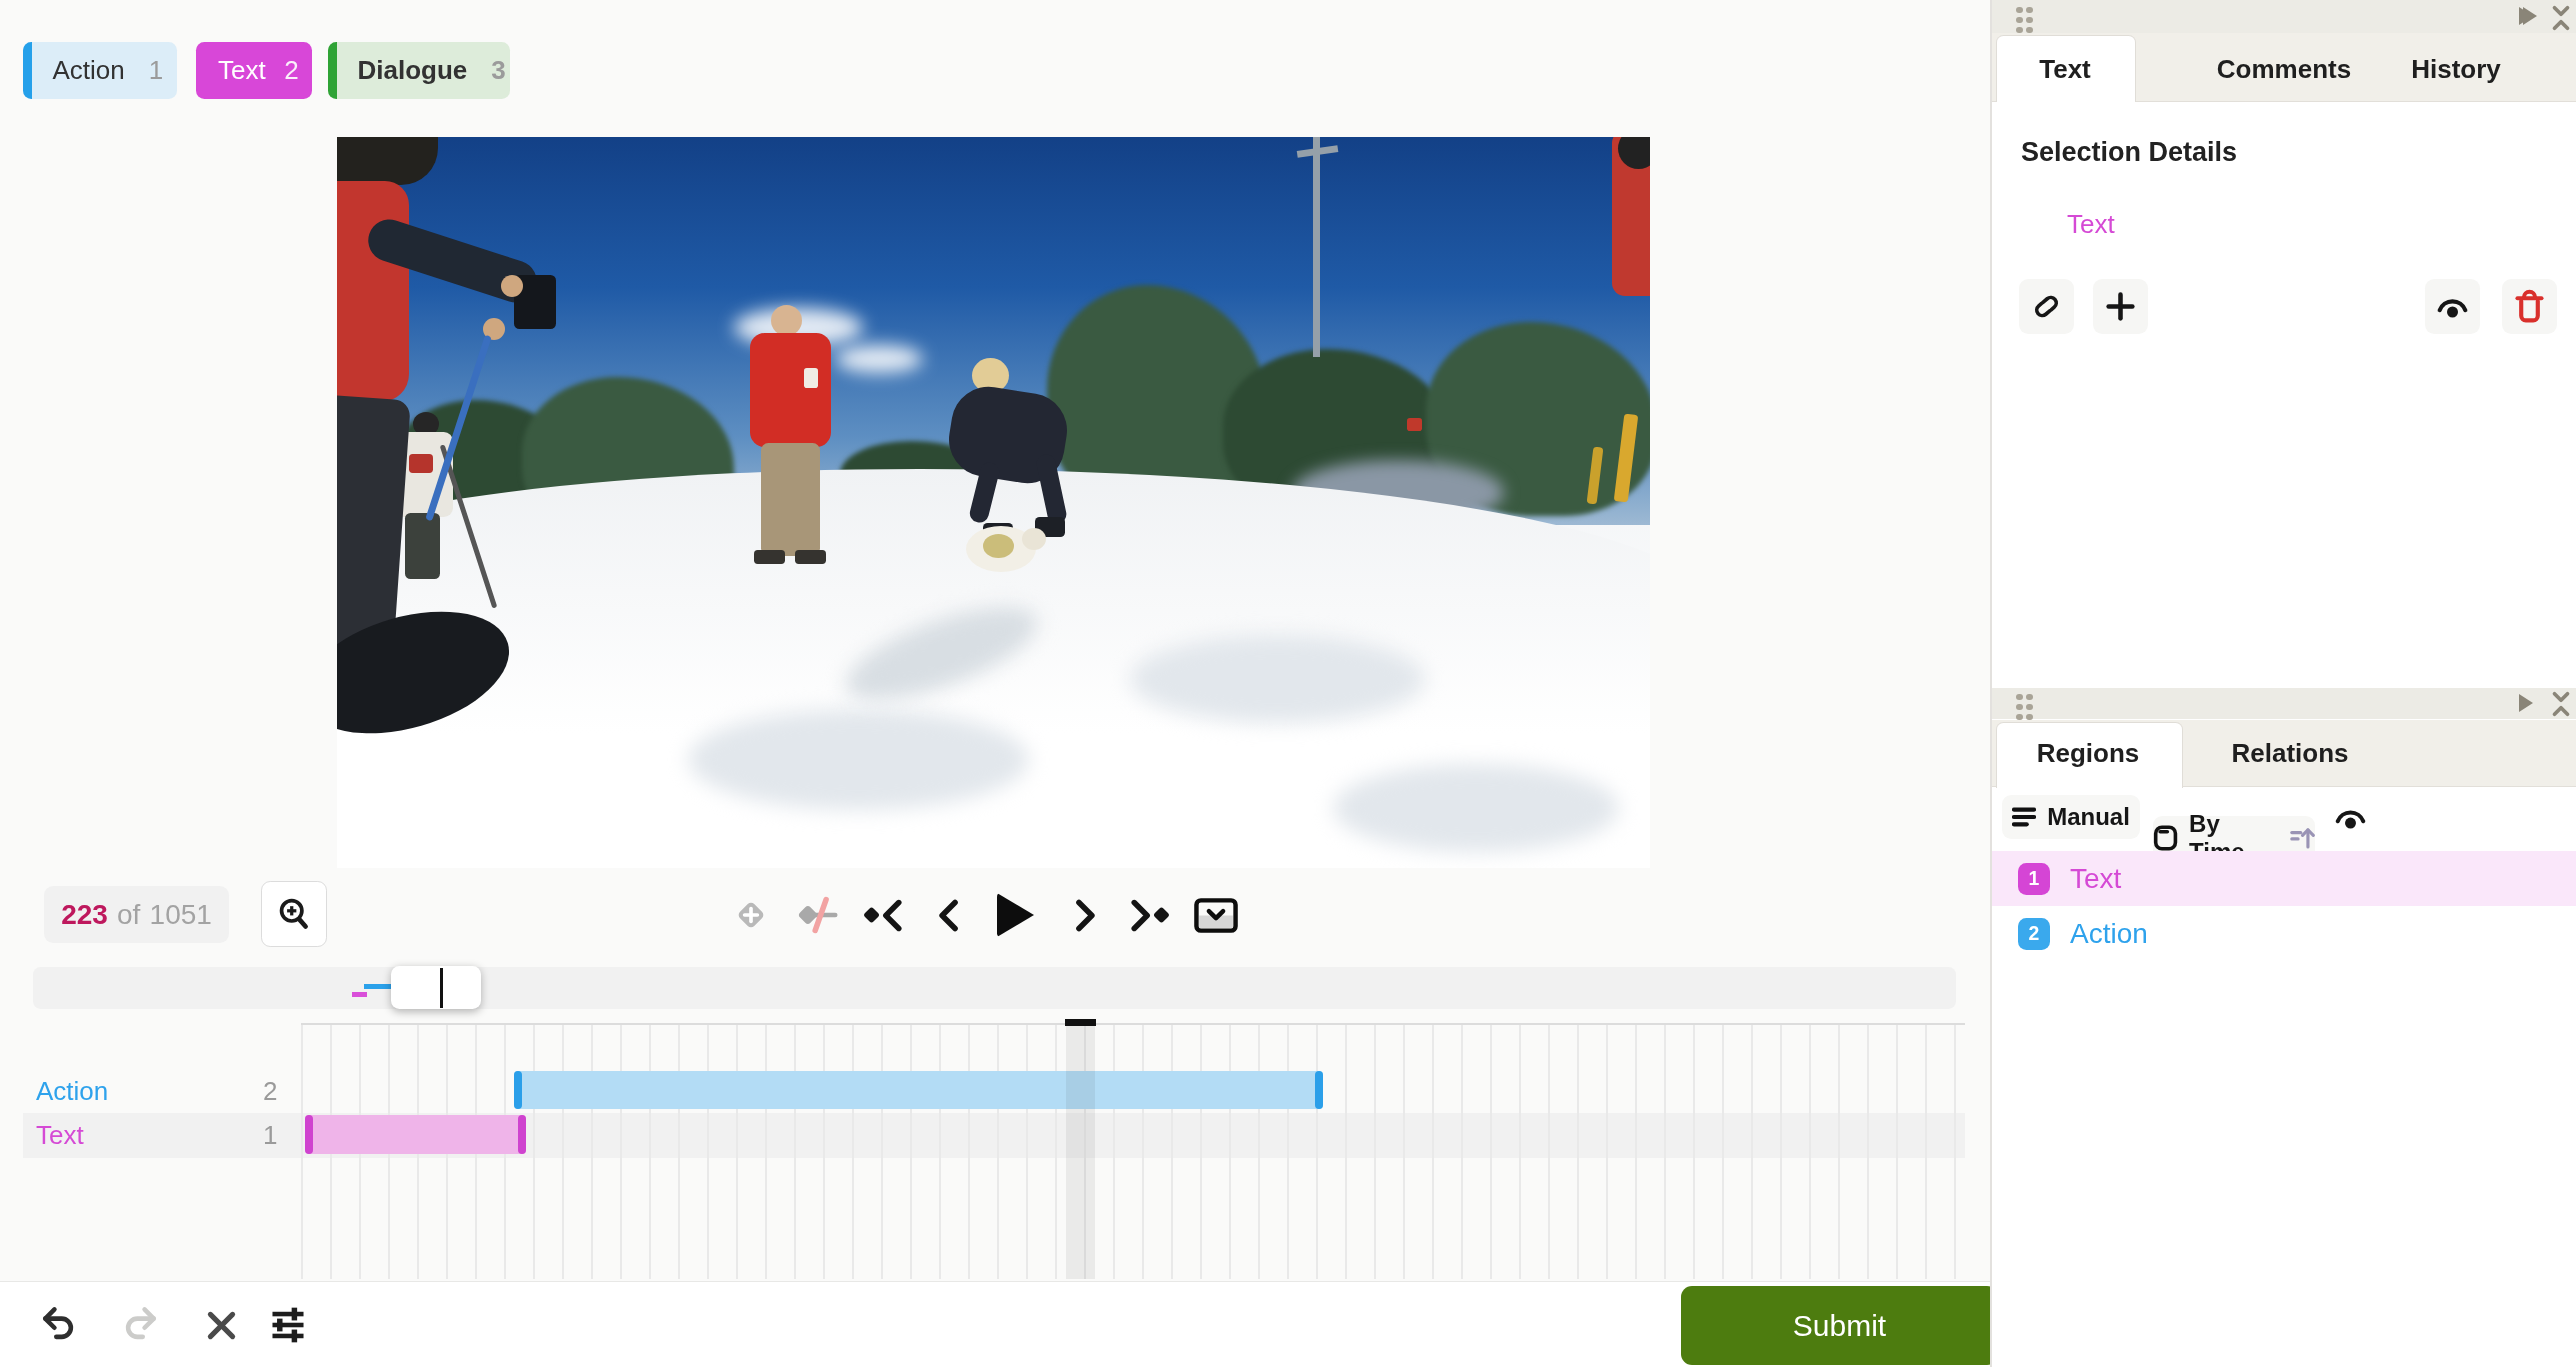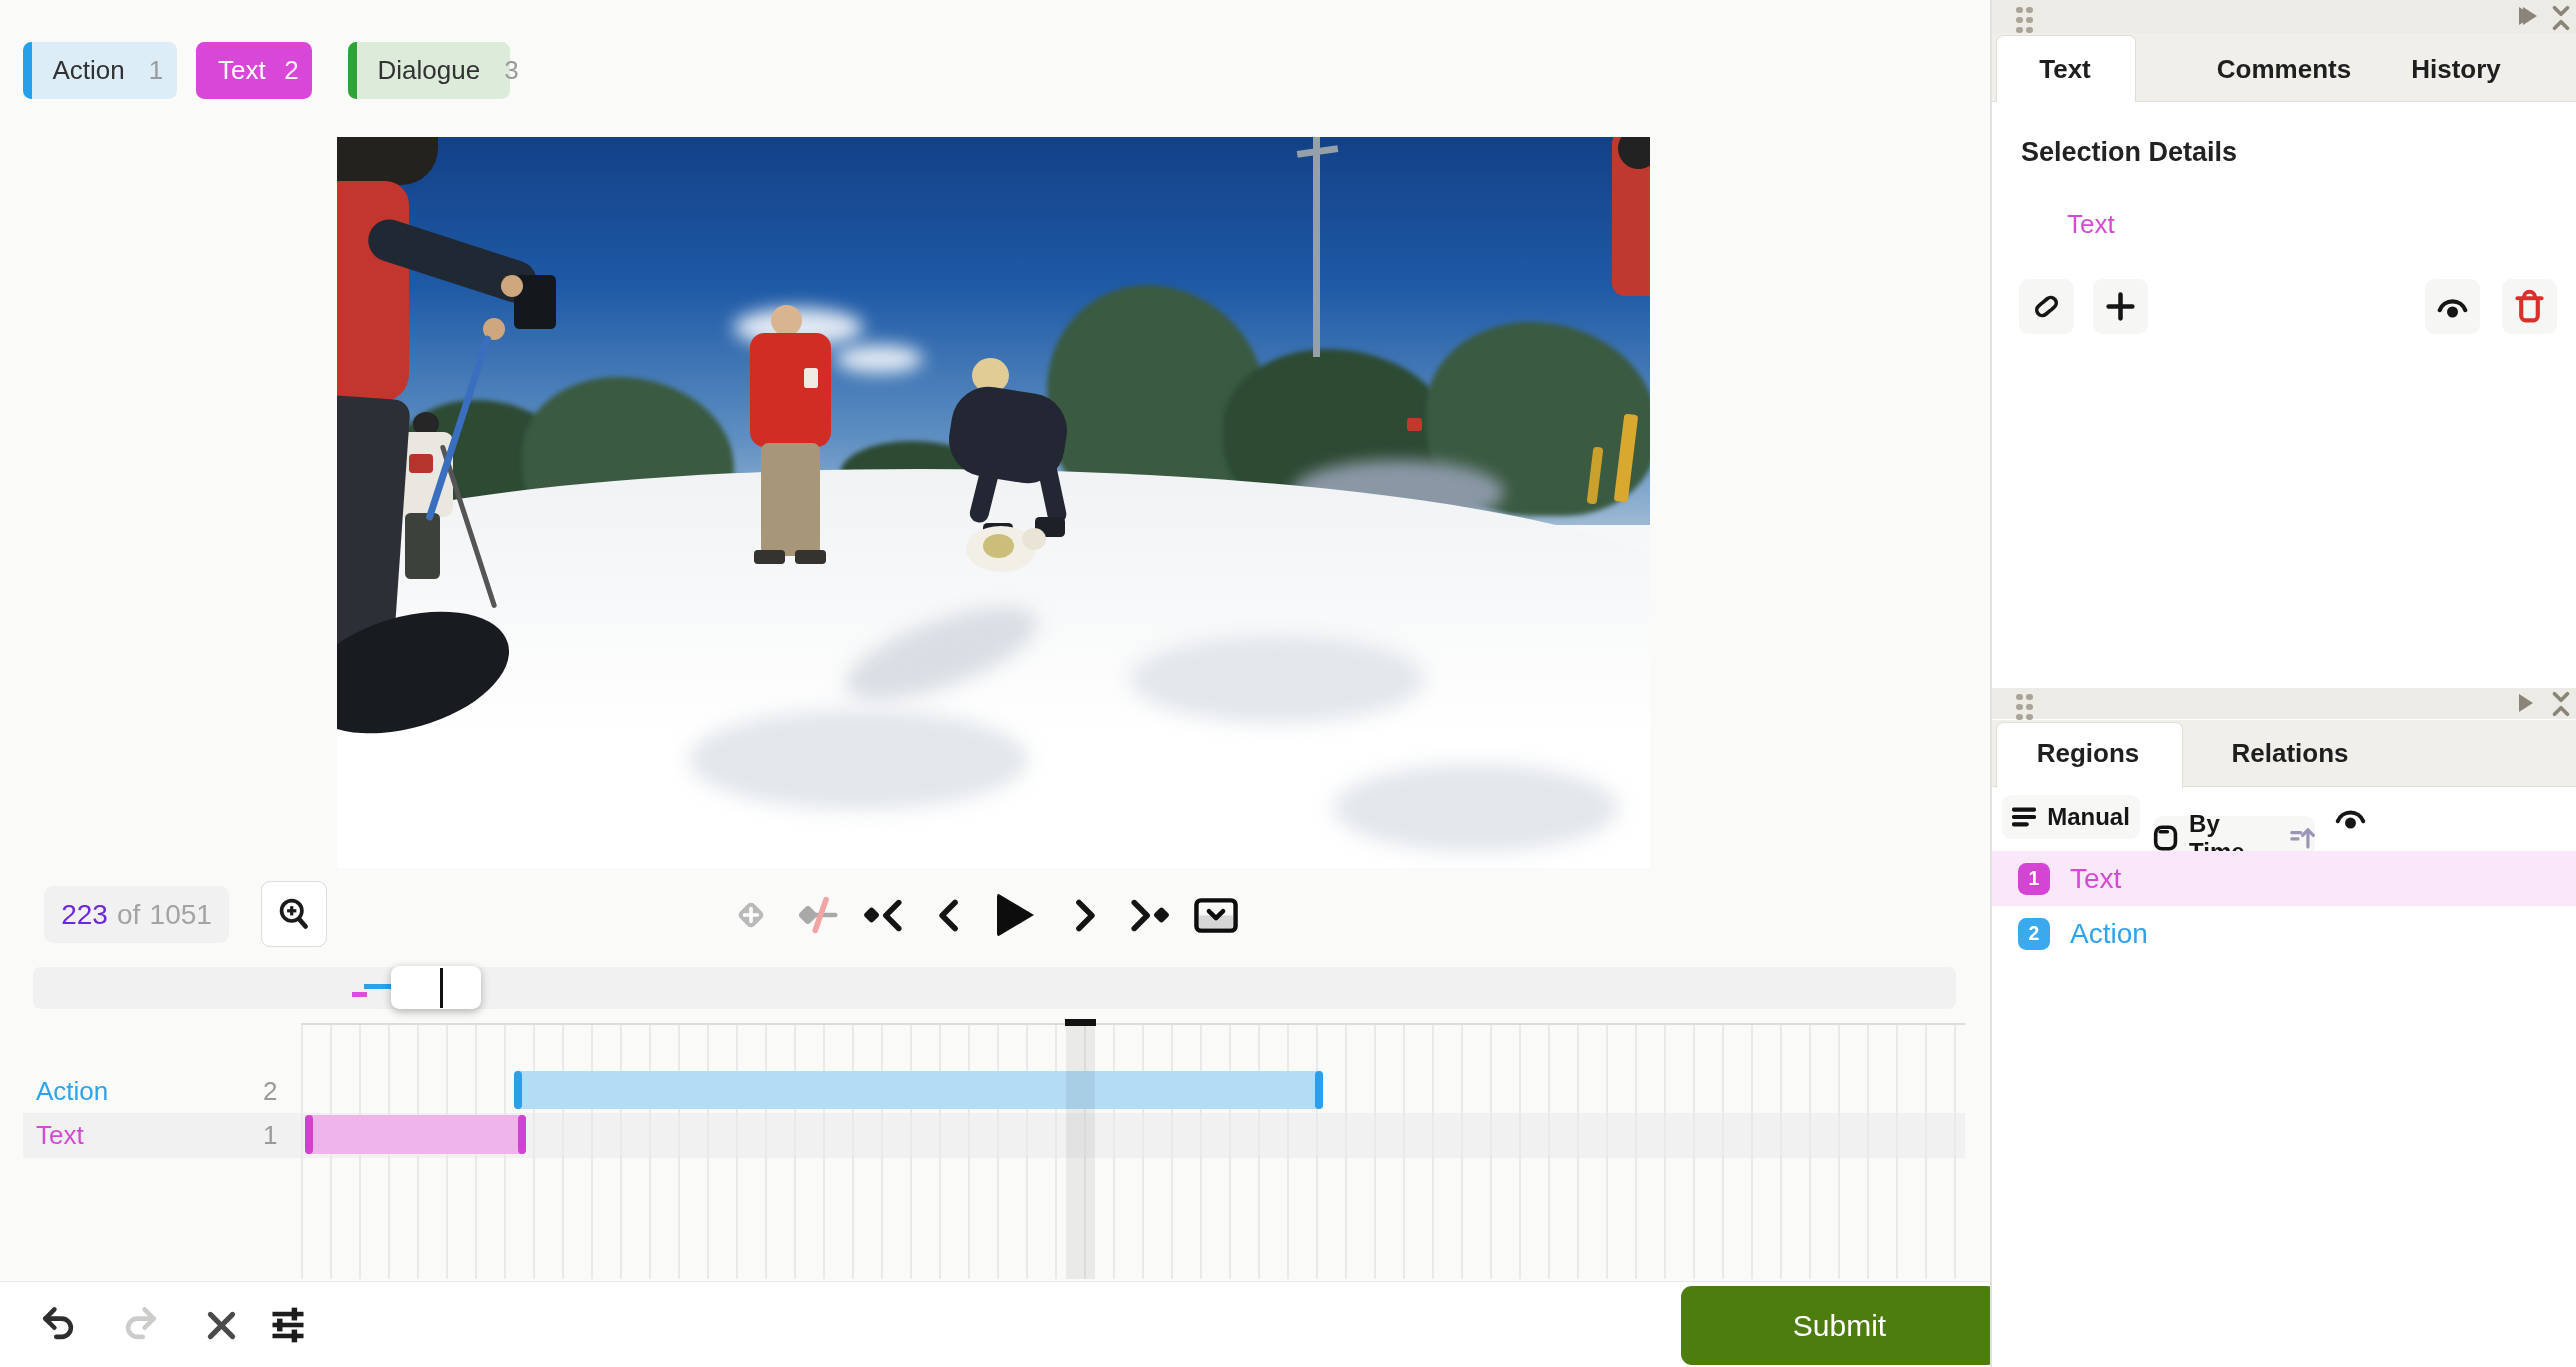--- a/index.html
+++ b/index.html
@@ -9,39 +9,39 @@
   
   .chip{position:absolute;top:42px;height:57px;border-radius:8.3px;display:flex;align-items:center;font-size:26px;color:#323232;}
   .chip .bar{position:absolute;left:0;top:0;bottom:0;width:9.2px;border-radius:8.3px 0 0 8.3px;}
   .chip .lbl{margin-left:29.5px;}
   .chip .key{margin-left:24px;margin-right:22px;color:#9b9b9b;}
   .chip-action{left:23px;width:154px;background:#dcedf8;}
   .chip-action .bar{background:#25a0ea;}
   .chip-text{left:196px;width:116px;background:#d847d8;color:#fff;}
   .chip-text .lbl{margin-left:22px;}
   .chip-text .key{color:#fbeffb;margin-left:18.5px;}
-  .chip-dialogue{left:348px;width:162px;background:#ddecda;}
+  .chip-dialogue{left:328px;width:182px;background:#ddecda;font-weight:bold;}
   .chip-dialogue .bar{background:#2fa336;}
 
   
   .video{left:337px;top:137px;width:1313px;height:731px;overflow:hidden;background:linear-gradient(180deg,#dfe4e8 0%,#f2f4f6 45%,#ffffff 80%);}
   .video *{position:absolute;}
   .sky{left:-37px;top:-9.2px;width:1402px;height:397px;background:linear-gradient(180deg,#123f85 0%,#1f5aa6 40%,#5e8fc2 78%,#9db9d3 100%);}
   .cloud{background:#fff;border-radius:50%;filter:blur(8.3px);opacity:.85;}
   .trees{background:#2d4a33;border-radius:45% 55% 40% 45%;filter:blur(2.8px);}
   .trees.b{background:#3a5a41;}
   .snowblob{left:-65px;top:332px;width:1439px;height:480px;background:linear-gradient(180deg,#f0f2f4 0%,#ffffff 55%);border-radius:45% 55% 0 0/101px 138px 0 0;}
   .snowpatch{background:#e2e7ec;border-radius:50%;filter:blur(10px);}
   .pole{left:976px;top:0;width:6.5px;height:220px;background:#95a0a9;}
   .polebar{left:960px;top:11px;width:41px;height:6.5px;background:#95a0a9;transform:rotate(-8deg);}
   .fig{border-radius:9.2px;}
 
   
   .framebox{left:44px;top:886px;width:185px;height:57px;background:#f1f1f1;border-radius:9.2px;display:flex;align-items:center;justify-content:center;font-size:28px;color:#a3a3a3;gap:9.2px;}
-  .framebox b{color:#6d28d9;font-weight:400;}
+  .framebox b{color:#be185d;font-weight:700;}
   .zoombtn{left:261px;top:881px;width:64px;height:64px;background:#fff;border:1.8px solid #dcdcdc;border-radius:9.2px;display:flex;align-items:center;justify-content:center;}
   .ctl{position:absolute;top:891px;width:48px;height:48px;display:flex;align-items:center;justify-content:center;}
   .timebox{left:1659px;top:882px;width:290px;height:59px;border:1.8px solid #ddd;border-radius:9.2px;display:flex;background:#fff;}
   .timecell{width:50%;display:flex;align-items:center;justify-content:center;font-size:28px;color:#4c4c4c;}
   .timecell+.timecell{border-left:1.8px solid #ddd;}
   .timecell span{color:#bdbdbd;}
 
   
   .minimap{left:33px;top:967px;width:1923px;height:42px;background:#f1f1f1;border-radius:7.4px;}
   .mm-blue{left:364px;top:984px;width:44px;height:4.6px;background:#2ba1ea;}

